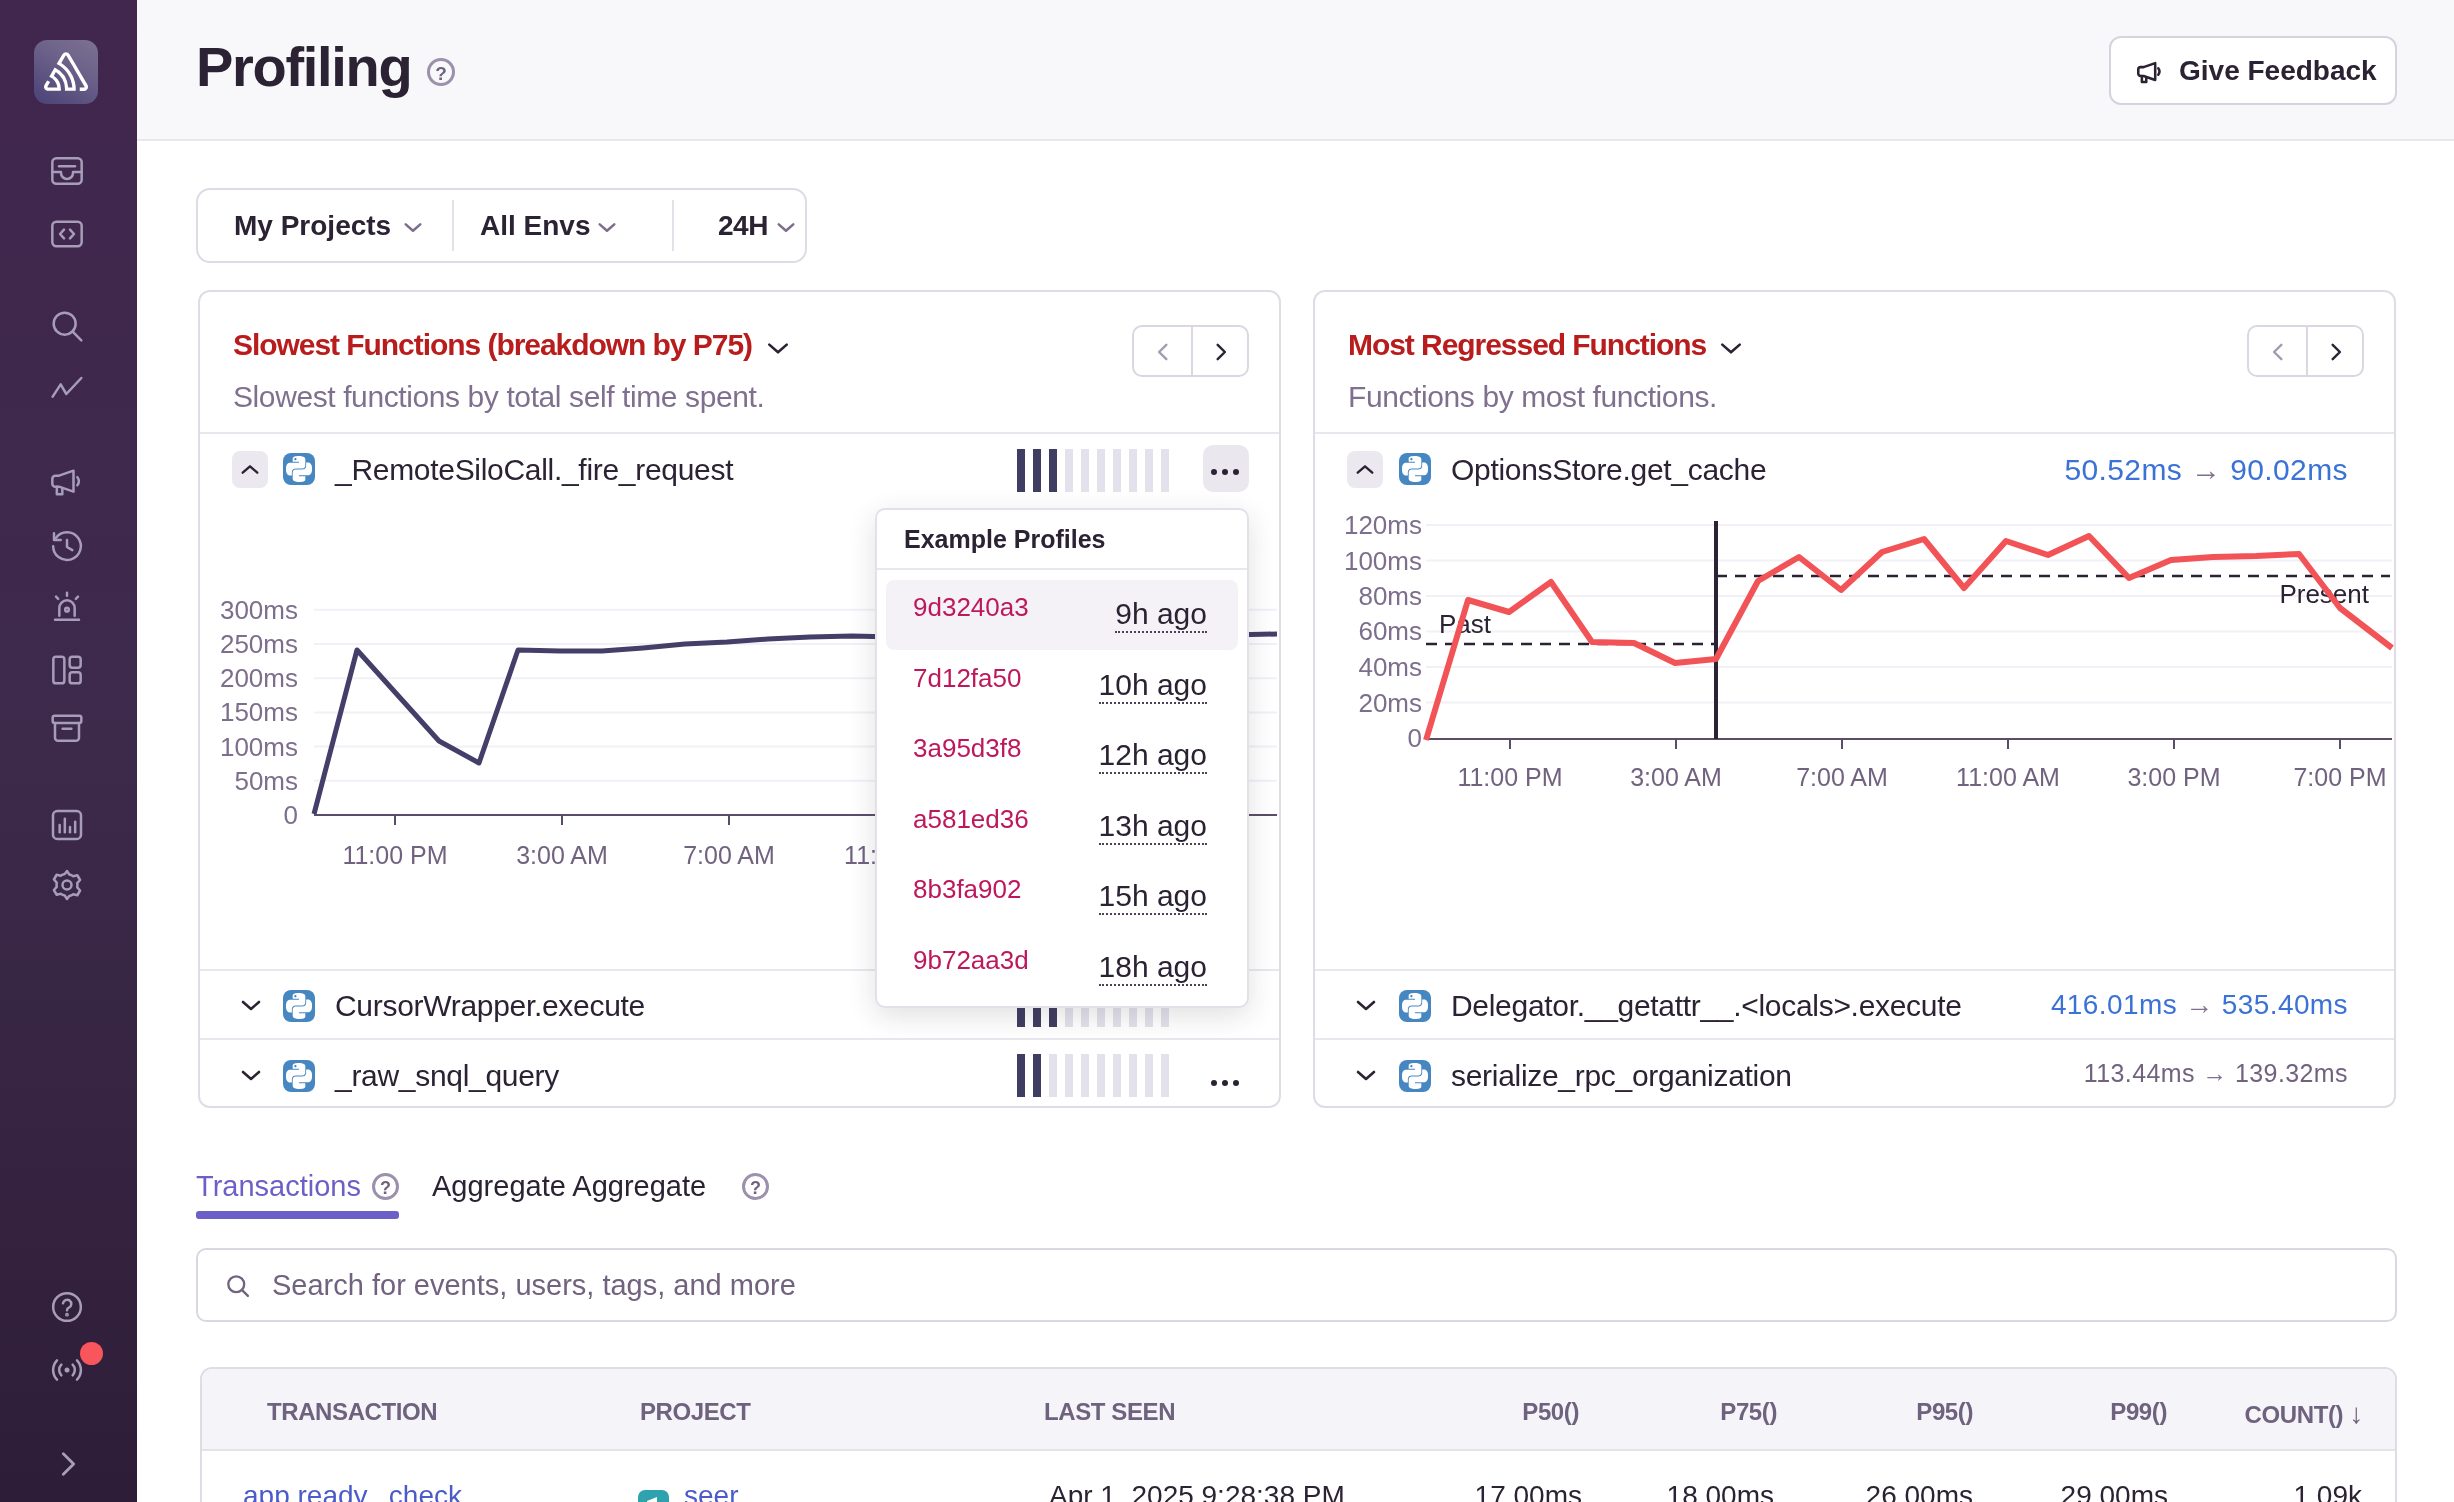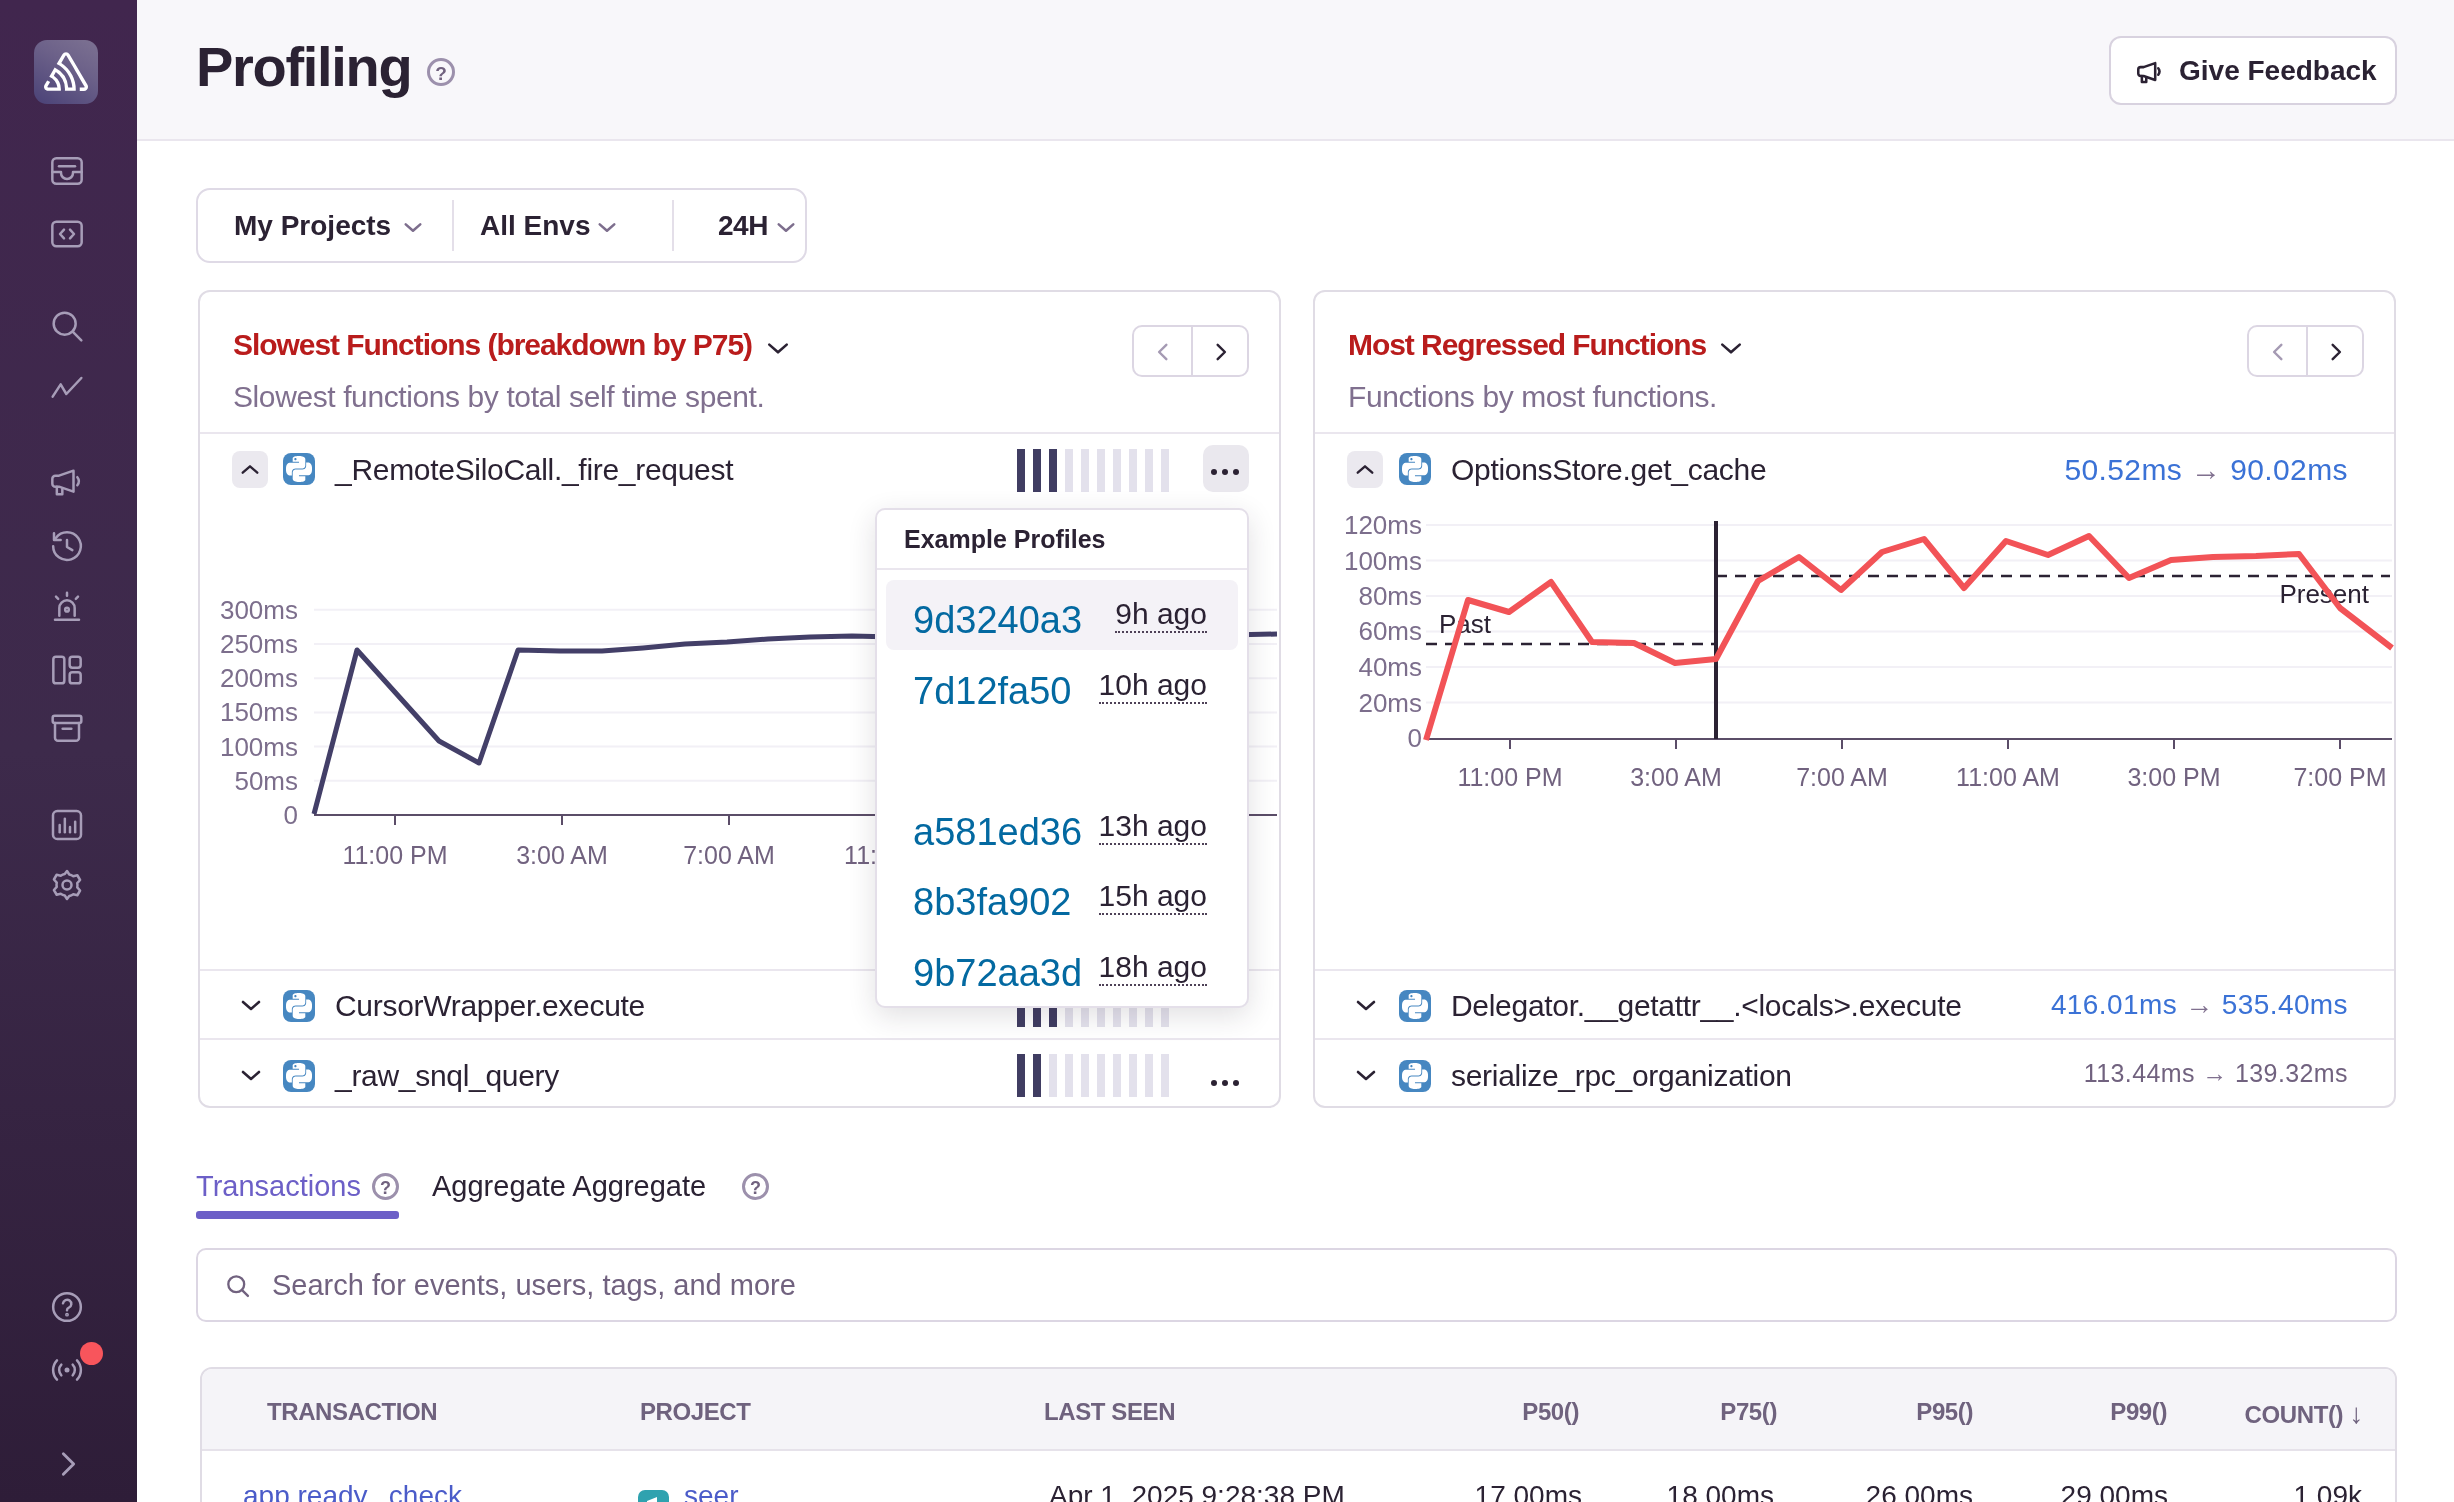--- a/index.html
+++ b/index.html
@@ -45,21 +45,21 @@
 #tabline { position:absolute; left:196px; top:1211px; width:203px; height:8px; background:#6c5fc7; border-radius:3px; }
 #searchBar { position:absolute; left:196px; top:1248px; width:2201px; height:74px; background:#fff;
   border:2px solid #dcd6e3; border-radius:10px; }
 #table { position:absolute; left:200px; top:1367px; width:2197px; height:200px;
   border:2px solid #e0dce5; border-radius:12px 12px 0 0; background:#fff; }
 #thead { position:absolute; left:0; top:0; width:2193px; height:82px; background:#f5f4f8;
   border-bottom:2px solid #e6e2ea; border-radius:10px 10px 0 0; }
 .th { position:absolute; top:29px; font-size:24px; font-weight:700; letter-spacing:-0.4px; color:#6f627e; }
 .td { position:absolute; top:32px; font-size:28px; color:#2b2233; }
 .ddrow { position:absolute; left:9px; width:352px; height:70px; }
-.ddrow span { position:absolute; left:27px; top:19px; font-size:38px; color:#0369a1; }
+.ddrow span { position:absolute; left:27px; top:12px; font-size:26px; color:#be185d; }
 .ddrow i { position:absolute; right:31px; top:17px; font-style:normal; font-size:30px; color:#2b2233;
   border-bottom:2px dotted #4e4157; }
 .pyIcon svg { position:absolute; left:3px; top:3px; }
 </style>
 </head>
 <body>
 <div id="sidebar">
   <div id="logoTile"></div>
   <svg class="abs" style="left:44px;top:52px;" width="44" height="39" viewBox="0 0 50 44" fill="#fff">
       <path d="M29,2.26a4.67,4.67,0,0,0-8,0L14.42,13.53A32.21,32.21,0,0,1,32.17,40.19H27.55A27.68,27.68,0,0,0,12.09,17.47L6,28a15.92,15.92,0,0,1,9.23,12.17H4.62A.76.76,0,0,1,4,39.06l2.94-5a10.74,10.74,0,0,0-3.36-1.9l-2.91,5a4.54,4.54,0,0,0,1.69,6.24A4.66,4.66,0,0,0,4.62,44H19.15a19.4,19.4,0,0,0-8-17.31l2.31-4A23.87,23.87,0,0,1,23.76,44H36.07a35.88,35.88,0,0,0-16.41-31.8l4.67-8a.77.77,0,0,1,1.05-.27c.53.29,20.29,34.77,20.66,35.17a.76.76,0,0,1-.68,1.13H40.6q.09,1.91,0,3.81h4.78A4.59,4.59,0,0,0,50,39.43a4.49,4.49,0,0,0-.62-2.28Z"></path>
@@ -302,20 +302,24 @@
     <div class="abs" style="left:0;top:58px;width:370px;height:2px;background:#eae6ee;"></div>
     <div class="abs" style="left:9px;top:70px;width:352px;height:70px;background:#f4f2f7;border-radius:8px;"></div>
     <div class="ddrow" style="top:70px;">
         <span>9d3240a3</span>
         <i>9h ago</i>
       </div>
     <div class="ddrow" style="top:140.5px;">
         <span>7d12fa50</span>
         <i>10h ago</i>
       </div>
+    <div class="ddrow" style="top:211px;">
+        <span>3a95d3f8</span>
+        <i>12h ago</i>
+      </div>
     <div class="ddrow" style="top:281.5px;">
         <span>a581ed36</span>
         <i>13h ago</i>
       </div>
     <div class="ddrow" style="top:352px;">
         <span>8b3fa902</span>
         <i>15h ago</i>
       </div>
     <div class="ddrow" style="top:422.5px;">
         <span>9b72aa3d</span>

